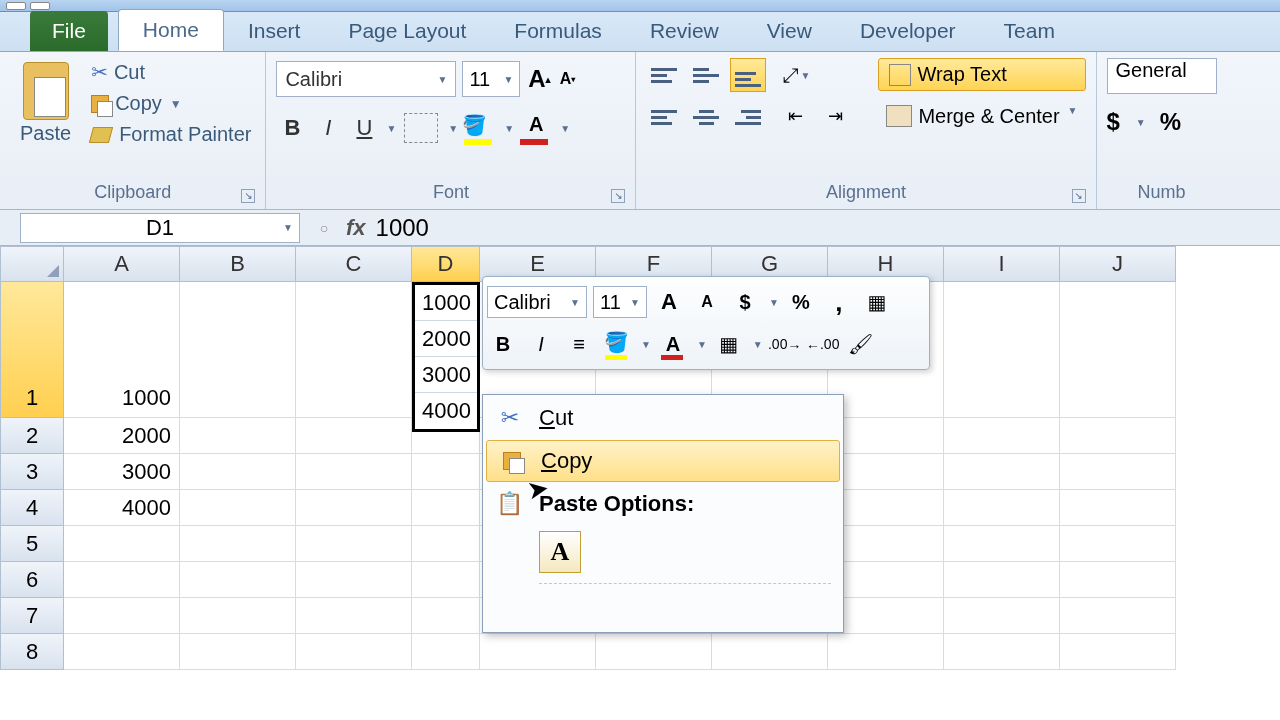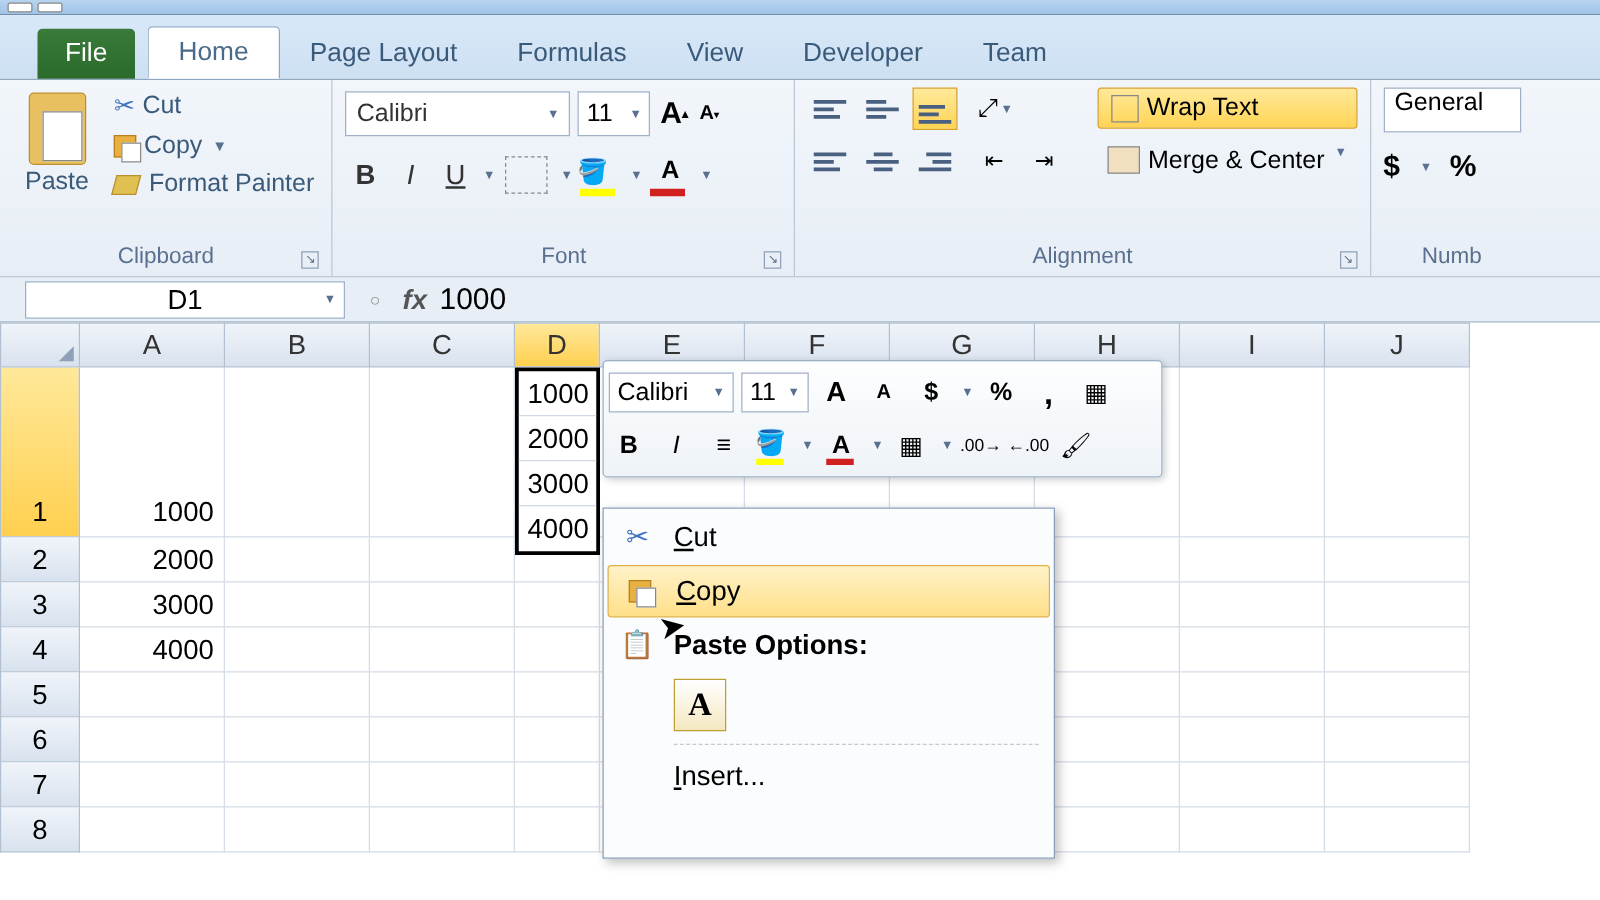--- a/index.html
+++ b/index.html
@@ -3,21 +3,21 @@
 <meta charset="utf-8">
 <style>
 * { box-sizing: border-box; margin: 0; padding: 0; font-family: 'Segoe UI', Tahoma, sans-serif; }
 body { background: #fff; width: 1280px; height: 720px; overflow: hidden; position: relative; }
 
 
 .titlebar { height: 12px; background: linear-gradient(#b8d4f0, #a0c4e8); border-bottom: 1px solid #7090b0; display:flex; align-items:center; padding-left:6px; gap:4px; }
 .titlebar .qat { width:20px; height:8px; background:#fff; border:1px solid #888; border-radius:2px;}
 
 
-.ribbon-tabs { height: 52px; background: linear-gradient(#d8e8f8, #cde0f2); display: flex; align-items: flex-end; padding-left: 30px; border-bottom: 1px solid #8fa8c2; }
+.ribbon-tabs { height: 40px; background: linear-gradient(#d8e8f8, #cde0f2); display: flex; align-items: flex-end; padding-left: 30px; border-bottom: 1px solid #8fa8c2; }
 .tab-file { background: linear-gradient(#3a7a3a, #2a6a2a); color: #fff; padding: 8px 22px; font-size: 21px; border-radius: 4px 4px 0 0; margin-right: 10px; cursor:pointer;}
 .tab { padding: 8px 24px; font-size: 21px; color: #3a5a7a; cursor:pointer; }
 .tab.active { background: #fff; border: 1px solid #8fa8c2; border-bottom: 1px solid #fff; border-radius: 4px 4px 0 0; color: #4a6a8a; }
 
 
 .ribbon { height: 158px; background: linear-gradient(#f2f6fb, #e8eef6); border-bottom: 1px solid #a8b8c8; display: flex; }
 .group { border-right: 1px solid #b8c8d8; padding: 6px 10px 2px; display: flex; flex-direction: column; position: relative; }
 .group-body { flex: 1; display: flex; }
 .group-label { text-align: center; font-size: 18px; color: #5a7090; padding: 2px 0 4px; position:relative;}
 .group-label .launcher { position:absolute; right:0; bottom:4px; width:14px; height:14px; border:1px solid #90a0b8; font-size:10px; line-height:12px; text-align:center; color:#5a7090;}
@@ -67,21 +67,21 @@
 .merge-btn { display:flex; gap:6px; padding:4px 8px; font-size:20px; cursor:pointer; margin-top:10px;}
 .merge-ico { width:26px; height:22px; border:1px solid #888; background:#f0e0c0;}
 
 
 .num-top { width:110px; height:36px; border:1px solid #a0b0c8; background:#fff; display:flex; align-items:flex-start; padding:0 8px; font-size:20px;}
 .num-bottom { display:flex; gap:14px; margin-top:14px; align-items:center;}
 .num-btn { font-size:24px; font-weight:bold; cursor:pointer;}
 
 
 .namebar { height:36px; background:#e8eef6; border-bottom:1px solid #a8b8c8; display:flex; align-items:center;}
-.namebox { width:256px; height:30px; margin-left:20px; border:1px solid #a0b0c8; background:#fff; display:flex; align-items:center; justify-content:center; font-size:22px; position:relative;}
+.namebox { width:280px; height:30px; margin-left:20px; border:1px solid #a0b0c8; background:#fff; display:flex; align-items:center; justify-content:center; font-size:22px; position:relative;}
 .namebox .drop { position:absolute; right:6px;}
 .fx-area { display:flex; align-items:center; margin-left:10px; gap:8px;}
 .fx-btn { width:28px; height:26px; font-size:14px; color:#888; display:flex; align-items:center; justify-content:center;}
 .fx-label { font-style:italic; font-size:22px; font-weight:bold; color:#555;}
 .formula-input { flex:1; height:30px; border:none; background:transparent; font-size:24px; padding-left:10px; outline:none;}
 
 
 .grid-area { position:relative; }
 .col-headers { display:flex; height:36px; }
 .corner { width:64px; border:1px solid #b0c0d0; background:linear-gradient(#f0f4fa,#d8e2ee); position:relative;}
@@ -130,22 +130,24 @@
 <body>
 
 <div class="titlebar">
   <div class="qat"></div>
   <div class="qat"></div>
 </div>
 
 <div class="ribbon-tabs">
   <div class="tab-file">File</div>
   <div class="tab active">Home</div>
+  <div class="tab">Insert</div>
   <div class="tab">Page Layout</div>
   <div class="tab">Formulas</div>
+  <div class="tab">Review</div>
   <div class="tab">View</div>
   <div class="tab">Developer</div>
   <div class="tab">Team</div>
 </div>
 
 <div class="ribbon">
 
   <div class="group">
     <div class="group-body">
       <div class="paste-btn">
@@ -479,21 +481,18 @@
     </div>
     <div class="ctx-item">
       <span class="ico">📋</span>
       <span class="ctx-label-header">Paste Options:</span>
     </div>
     <div class="ctx-paste-opts">
       <div class="ctx-paste-btn">A</div>
     </div>
     <div class="ctx-sep"></div>
     <div class="ctx-item">
-      <span><span class="ul">I</span>nsert...</span>
-    </div>
-    <div class="ctx-item">
       
     </div>
   </div>
 
   <div class="cursor">➤</div>
 </div>
 
 </body></html>

